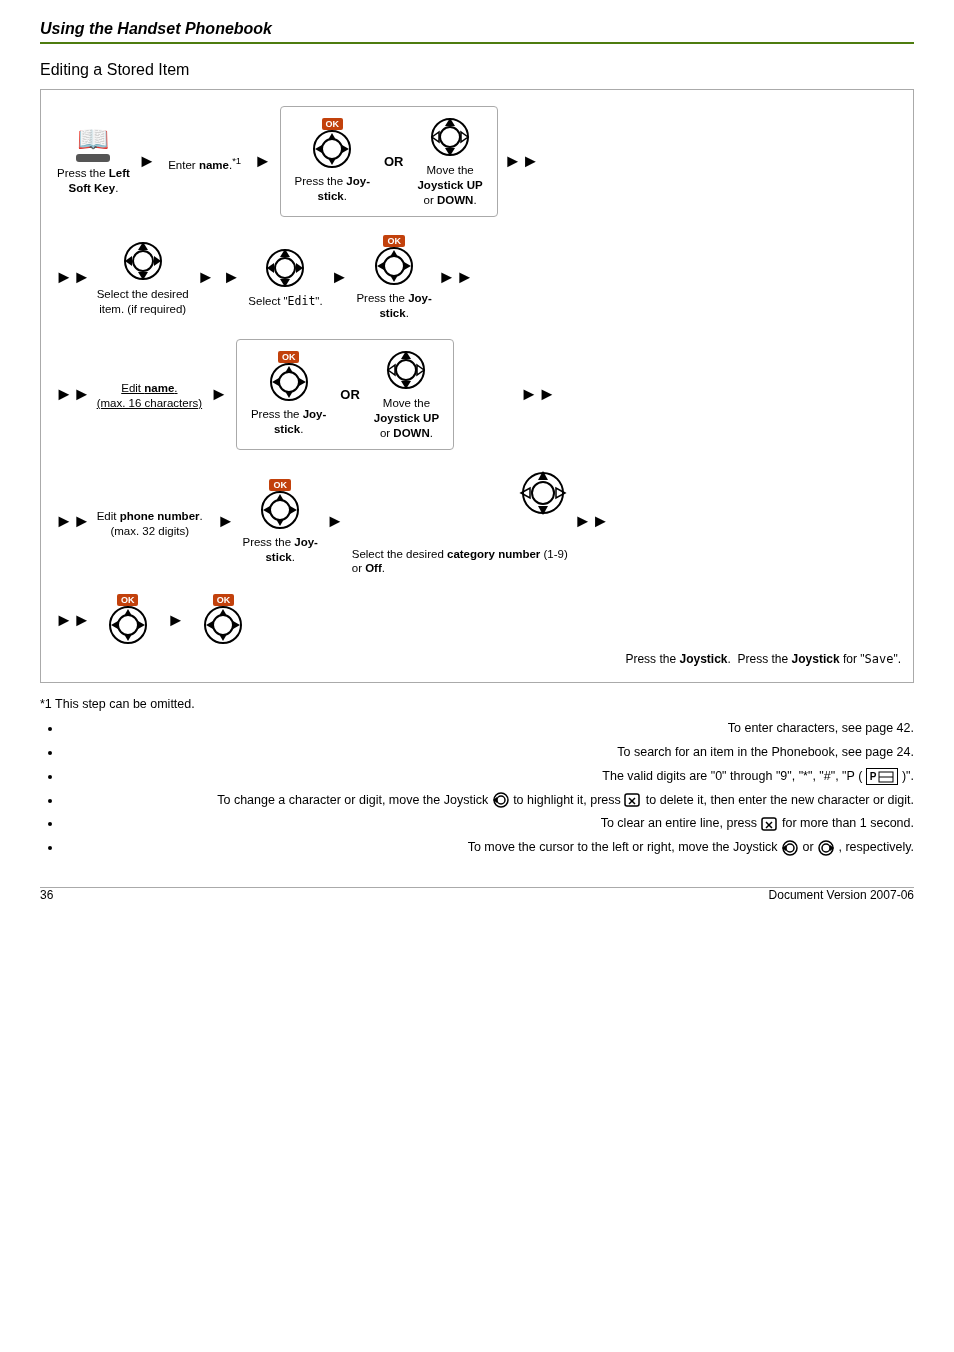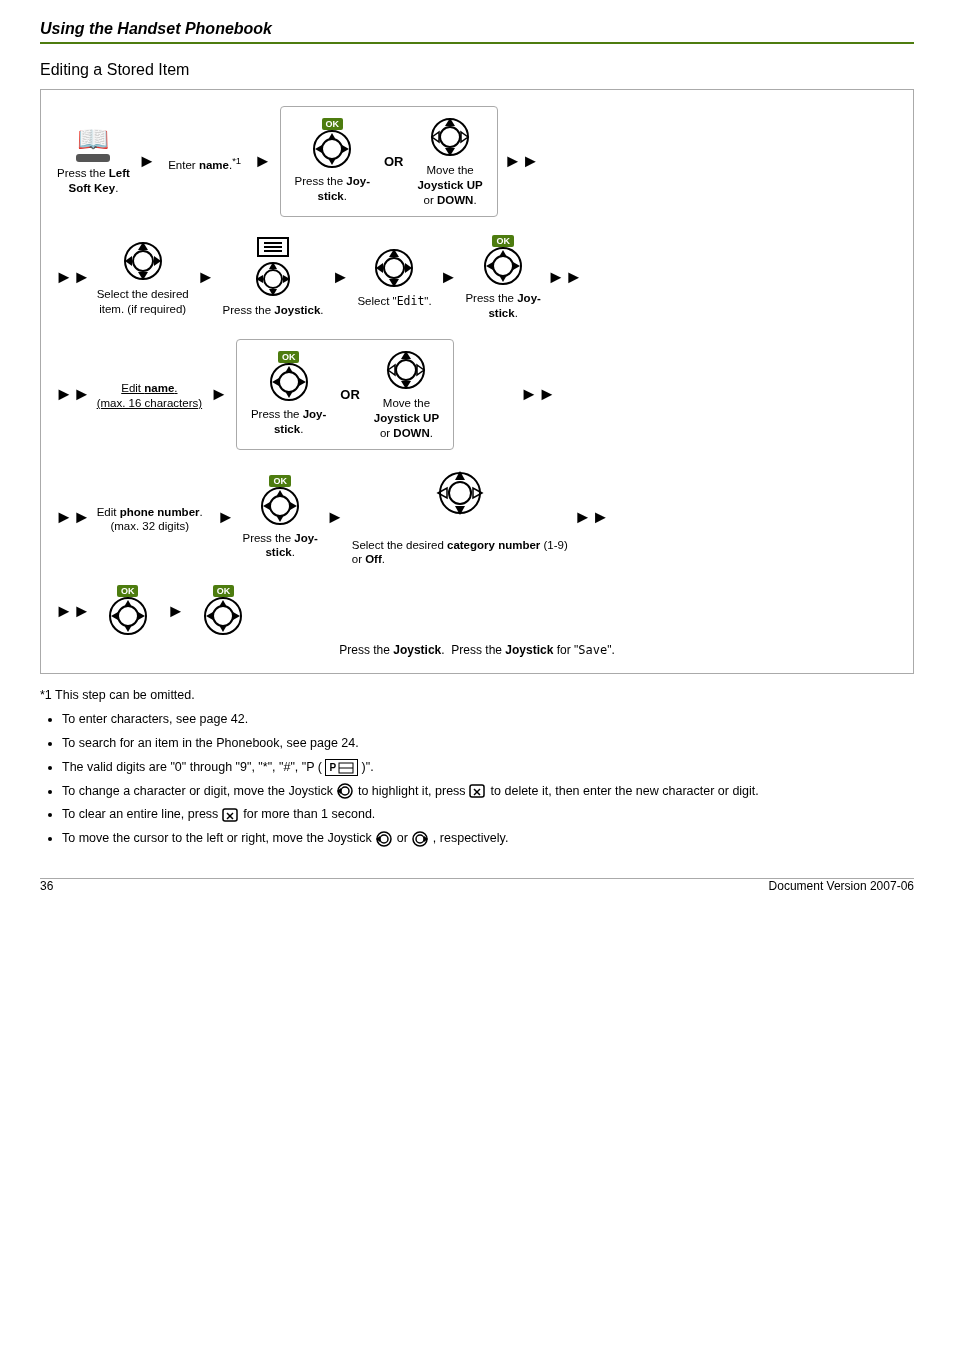--- a/index.html
+++ b/index.html
@@ -63,21 +63,21 @@
       padding: 0 2px;
       flex-shrink: 0;
     }
     
     .ok-btn {
       display: inline-flex;
       flex-direction: column;
       align-items: center;
     }
     .ok-label-box {
-      background: #4d7c0f;
+      background: #c2410c;
       color: #fff;
       font-size: 9px;
       font-weight: bold;
       padding: 1px 4px;
       border-radius: 2px;
       margin-bottom: -2px;
       position: relative;
       z-index: 1;
     }
     
@@ -127,20 +127,21 @@
       font-weight: bold;
     }
     .note-asterisk {
       font-size: 12.5px;
       margin-bottom: 8px;
     }
     .bullet-list {
       list-style: disc;
       padding-left: 22px;
       margin-bottom: 6px;
+      text-align: right;
     }
     .bullet-list li {
       font-size: 12.5px;
       margin-bottom: 5px;
       line-height: 1.5;
     }
     .page-footer {
       display: flex;
       justify-content: space-between;
       margin-top: 30px;
@@ -154,21 +155,21 @@
       align-items: center;
       border: 1px solid #000;
       padding: 0 3px;
       font-size: 10px;
       vertical-align: middle;
       gap: 2px;
     }
     
     .diagram-bottom-label {
       font-size: 12px;
-      text-align: center;
+      text-align: right;
       margin-top: 6px;
     }
   </style>
 </head>
 <body>
 
 <div class="page-header">
   <span>Using the Handset Phonebook</span>
 </div>
 
@@ -245,40 +246,20 @@
         <circle cx="22" cy="22" r="10" fill="none" stroke="#000" stroke-width="2"></circle>
         <polygon points="22,3 17,11 27,11" fill="#000"></polygon>
         <polygon points="22,41 17,33 27,33" fill="#000"></polygon>
         <polygon points="4,22 11,17 11,27" fill="#000"></polygon>
         <polygon points="40,22 33,17 33,27" fill="#000"></polygon>
       </svg>
       <div class="label">Select the desired<br>item. (if required)</div>
     </div>
     <div class="arrow">►</div>
 
-    <div class="flow-cell">
-      <div style="display:flex;flex-direction:column;align-items:center;">
-        <div class="menu-icon">
-          <div class="menu-lines">
-            <div class="menu-line"></div>
-            <div class="menu-line"></div>
-            <div class="menu-line"></div>
-          </div>
-        </div>
-        <svg width="40" height="40" viewBox="0 0 40 40">
-          <circle cx="20" cy="20" r="16" fill="none" stroke="#000" stroke-width="2"></circle>
-          <circle cx="20" cy="20" r="9" fill="none" stroke="#000" stroke-width="2"></circle>
-          <polygon points="20,3 16,10 24,10" fill="#000"></polygon>
-          <polygon points="20,37 16,30 24,30" fill="#000"></polygon>
-          <polygon points="3,20 10,16 10,24" fill="#000"></polygon>
-          <polygon points="37,20 30,16 30,24" fill="#000"></polygon>
-        </svg>
-      </div>
-      <div class="label">Press the <b>Joystick</b>.</div>
-    </div>
     <div class="arrow">►</div>
 
     <div class="flow-cell">
       <svg width="44" height="44" viewBox="0 0 44 44">
         <circle cx="22" cy="22" r="18" fill="none" stroke="#000" stroke-width="2"></circle>
         <circle cx="22" cy="22" r="10" fill="none" stroke="#000" stroke-width="2"></circle>
         <polygon points="22,3 17,11 27,11" fill="#000"></polygon>
         <polygon points="22,41 17,33 27,33" fill="#000"></polygon>
         <polygon points="4,22 11,17 11,27" fill="#000"></polygon>
         <polygon points="40,22 33,17 33,27" fill="#000"></polygon>
@@ -361,21 +342,21 @@
           <polygon points="21,5 17,12 25,12" fill="#000"></polygon>
           <polygon points="21,37 17,30 25,30" fill="#000"></polygon>
           <polygon points="4,21 11,17 11,25" fill="#000"></polygon>
           <polygon points="38,21 31,17 31,25" fill="#000"></polygon>
         </svg>
       </div>
       <div class="label">Press the <b>Joy-<br>stick</b>.</div>
     </div>
     <div class="arrow">►</div>
 
-    <div class="flow-cell" style="min-width:120px; flex-direction:column; align-items:center; gap:16px;">
+    <div class="flow-cell" style="min-width:120px; flex-direction:column; align-items:flex-end; gap:25px;">
       <svg width="50" height="50" viewBox="0 0 50 50">
         <circle cx="25" cy="25" r="20" fill="none" stroke="#000" stroke-width="2"></circle>
         <circle cx="25" cy="25" r="11" fill="none" stroke="#000" stroke-width="2"></circle>
         <polygon points="25,3 20,12 30,12" fill="#000"></polygon>
         <polygon points="25,47 20,38 30,38" fill="#000"></polygon>
         <polygon points="3,25 12,20 12,30" fill="none" stroke="#000" stroke-width="1.5"></polygon>
         <polygon points="47,25 38,20 38,30" fill="none" stroke="#000" stroke-width="1.5"></polygon>
       </svg>
       <div class="label" style="text-align:left;">Select the desired <b>category number</b> (1-9)<br>or <b>Off</b>.</div>
     </div>

